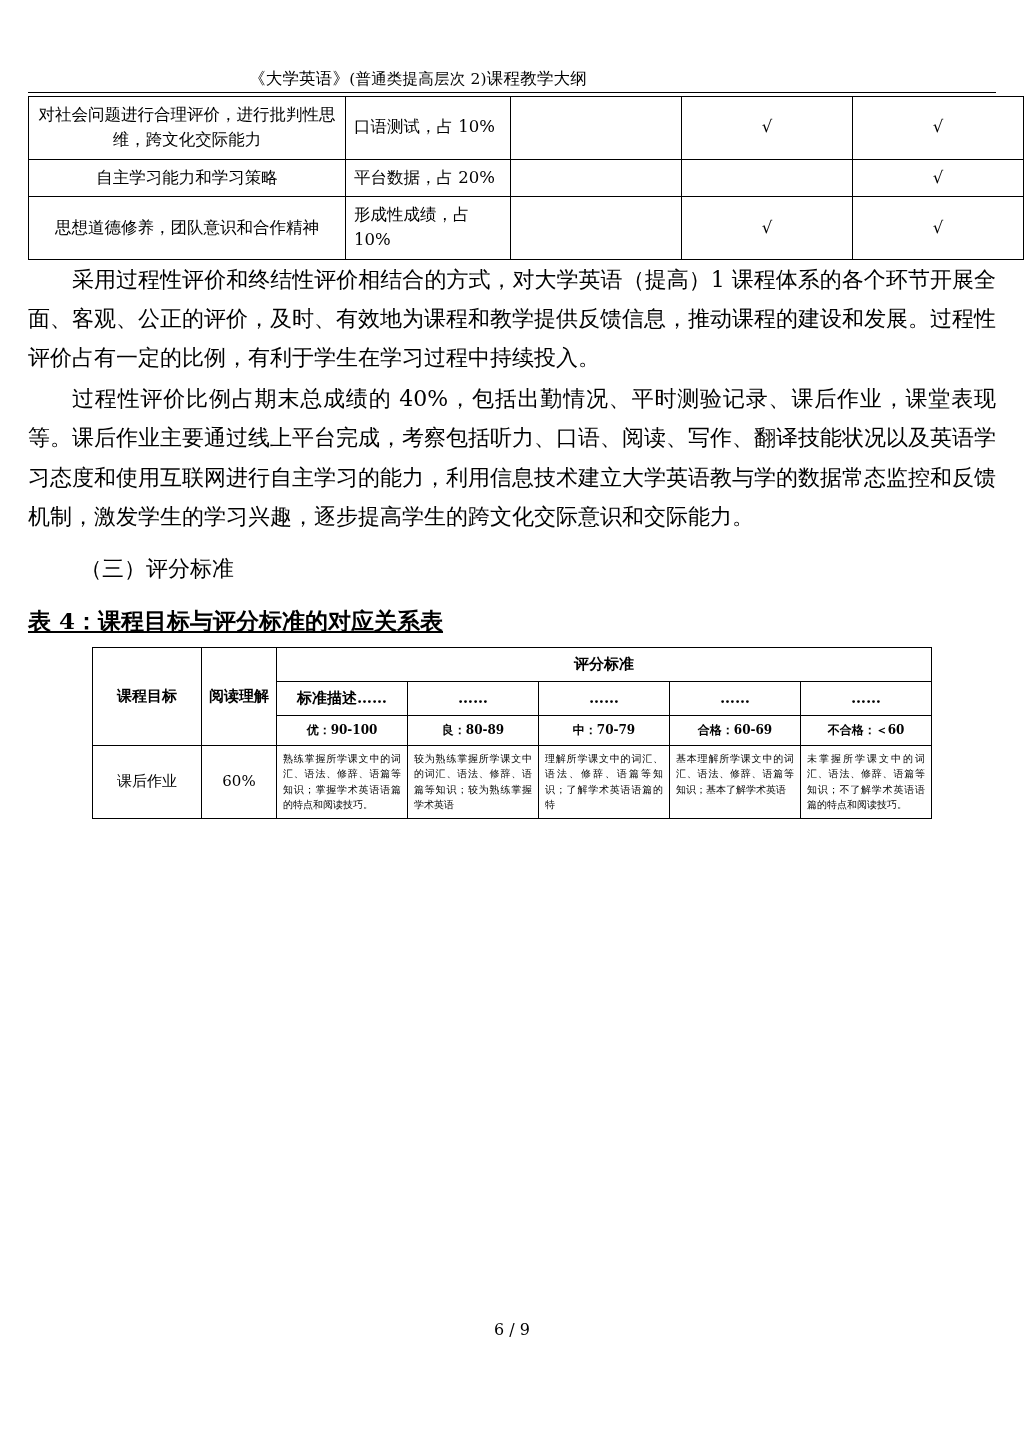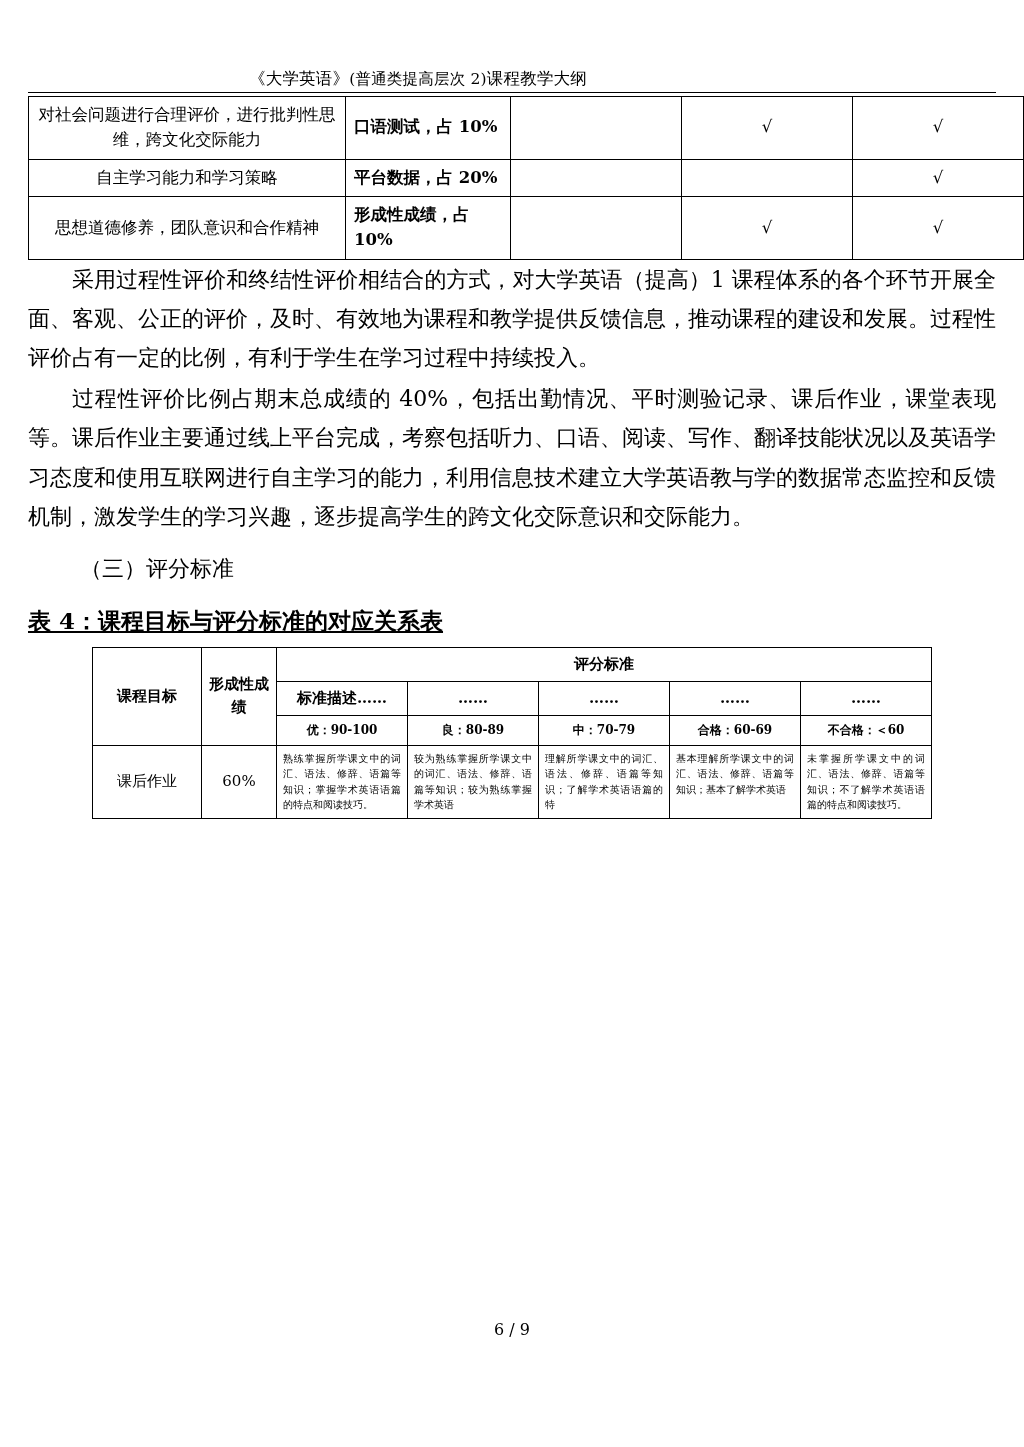--- a/index.html
+++ b/index.html
@@ -55,21 +55,21 @@
     table-layout: fixed;
   }
   table.t1 td {
     border: 1px solid #000;
     font-size: 16.5px;
     padding: 6px 8px;
     vertical-align: middle;
     line-height: 1.5;
   }
   td.c-goal { width: 300px; text-align: center; }
-  td.c-method { width: 148px; font-weight: bold; text-align: left; }
+  td.c-method { width: 148px; font-weight: normal; text-align: left; }
   td.c-x { width: 154px; text-align: center; }
   .tick { font-size: 19px; }
 
   
   .h2 {
     font-size: 22px;
     margin: 18px 0 4px 0;
     padding-left: 52px;
   }
   p.body {
@@ -174,21 +174,21 @@
     <p class="body">过程性评价比例占期末总成绩的 40%，包括出勤情况、平时测验记录、课后作业，课堂表现等。课后作业主要通过线上平台完成，考察包括听力、口语、阅读、写作、翻译技能状况以及英语学习态度和使用互联网进行自主学习的能力，利用信息技术建立大学英语教与学的数据常态监控和反馈机制，激发学生的学习兴趣，逐步提高学生的跨文化交际意识和交际能力。</p>
 
     <div class="h2">（三）评分标准</div>
 
     <div class="tbl-title">表 4：课程目标与评分标准的对应关系表</div>
 
     <table class="t4">
       <tbody>
         <tr>
           <td class="hd col-goal" rowspan="3">课程目标</td>
-          <td class="hd col-pct" rowspan="3">形成性成绩</td>
+          <td class="hd col-pct" rowspan="3">阅读理解</td>
           <td class="hd" colspan="5">评分标准</td>
         </tr>
         <tr>
           <td class="hd col-std">标准描述……</td>
           <td class="hd col-std">……</td>
           <td class="hd col-std">……</td>
           <td class="hd col-std">……</td>
           <td class="hd col-std">……</td>
         </tr>
         <tr>

